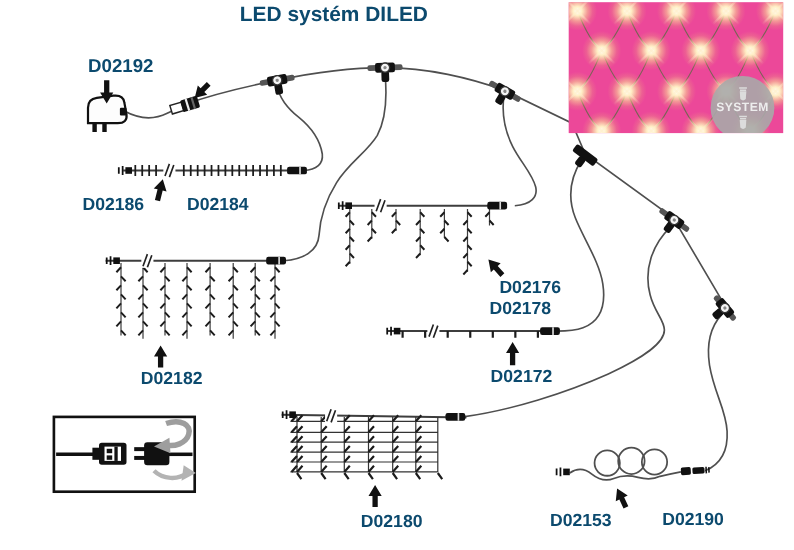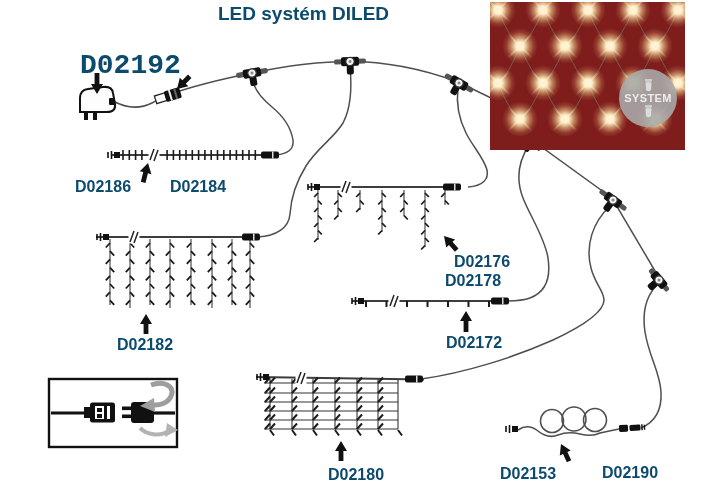--- a/index.html
+++ b/index.html
@@ -1,23 +1,23 @@
 <!DOCTYPE html>
 <html><head>
 <meta charset="utf-8">
 <style>
   html,body{margin:0;padding:0;background:#ffffff;}
   .stage{position:relative;width:722px;height:500px;background:#ffffff;
          font-family:"Liberation Sans",sans-serif;overflow:hidden;}
   .layer{position:absolute;left:0;top:0;}
   .label{position:absolute;font-weight:bold;color:#0c4a6e;font-size:16px;white-space:nowrap;}
   .title{font-size:19px;}
-  .big{font-size:28px;font-family:Liberation Mono, monospace;}
+  .big{font-size:17px;}
   
-  .photo{position:absolute;left:490px;top:2px;width:195px;height:148px;background:#7f1d1d;overflow:hidden;}
+  .photo{position:absolute;left:517px;top:2px;width:195px;height:119px;background:#ec4899;overflow:hidden;}
   .led{position:absolute;width:36px;height:36px;border-radius:50%;
        background:radial-gradient(circle,#ffffff 0%,#ffeec4 16%,rgba(250,220,150,.55) 36%,rgba(240,200,120,.18) 54%,transparent 70%);}
   .led::before,.led::after{content:"";position:absolute;left:50%;top:50%;width:34px;height:2px;
        background:linear-gradient(90deg,transparent,rgba(255,240,205,.75),transparent);
        transform:translate(-50%,-50%) rotate(45deg);}
   .led::after{transform:translate(-50%,-50%) rotate(-45deg);}
   .watermark{position:absolute;left:129px;top:67px;width:58px;height:58px;border-radius:50%;
        background:rgba(168,168,168,.9);display:flex;flex-direction:column;align-items:center;
        justify-content:center;gap:0;}
   .watermark span{color:#ededed;font-weight:bold;font-size:11px;letter-spacing:.4px;line-height:11px;}
@@ -296,20 +296,20 @@
         <path d="M3,2 L10,2 M3.7,4 L9.3,4" stroke="#dcdcdc" stroke-width="1.4"></path>
         <path d="M3.5,5 L9.5,5 L9,12 Q6.5,14.5 4,12 Z" fill="#dcdcdc"></path>
       </svg>
     </div>
   </div>
 
   <div class="label title" style="left:218px;top:3px;">LED systém DILED</div>
   <div class="label big" style="left:80px;top:50px;">D02192</div>
   <div class="label" style="left:75px;top:178px;">D02186</div>
   <div class="label" style="left:170px;top:178px;text-align:right;">D02184</div>
-  <div class="label" style="left:117px;top:336px;">D02182</div>
+  <div class="label" style="left:128px;top:336px;">D02182</div>
   <div class="label" style="left:439px;top:253px;margin-left:15px;">D02176</div>
   <div class="label" style="left:445px;top:272px;">D02178</div>
   <div class="label" style="left:446px;top:334px;">D02172</div>
   <div class="label" style="left:328px;top:466px;">D02180</div>
   <div class="label" style="left:500px;top:465px;">D02153</div>
   <div class="label" style="left:586px;top:464px;margin-left:16px;">D02190</div>
 </div>
 
 </body></html>

